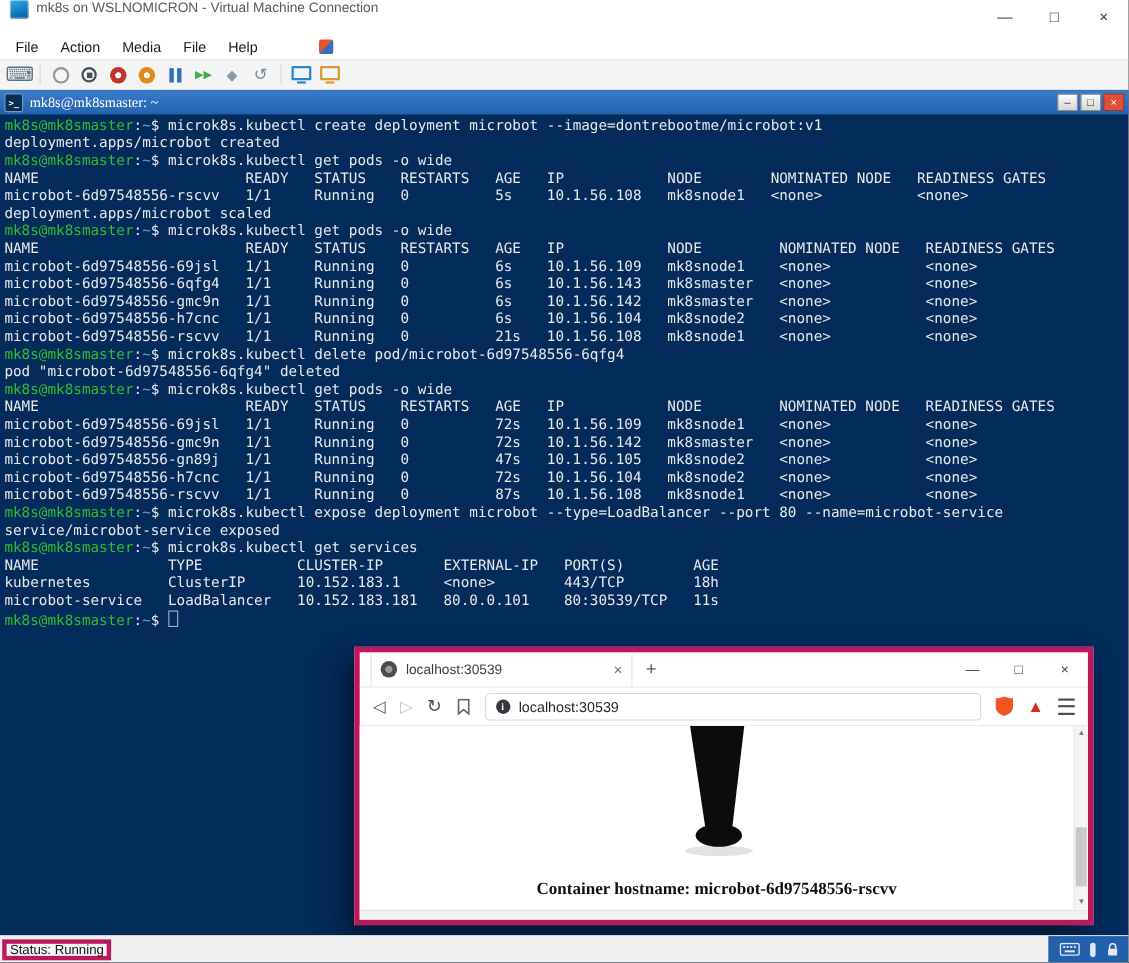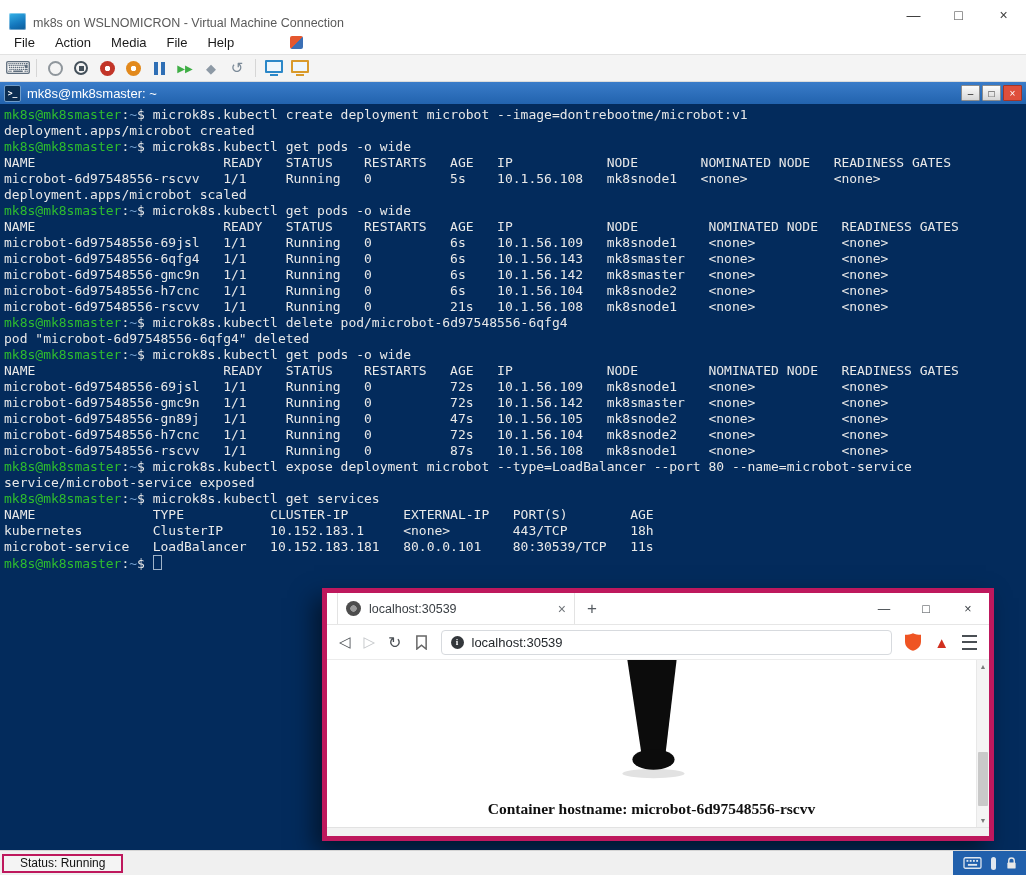--- a/index.html
+++ b/index.html
@@ -1,20 +1,20 @@
 <!DOCTYPE html>
 <html style="--terminal-bg: #032B5C; --prompt-green: #2EBD2E; --path-blue: #729FCF; --terminal-text: #E8E8E8; --titlebar-blue-top: #3A7CC9; --titlebar-blue-bottom: #2263AE; --close-red: #DF4F3B; --brave-shield-orange: #EF5423; --rewards-red: #D1301F; --status-blue: #2160AC;"><head>
 <meta charset="utf-8">
 <style>
   html,body{margin:0;padding:0;background:#444;}
   .window{position:relative;width:1026px;height:875px;overflow:hidden;background:#fff;
     font-family:"Liberation Sans",sans-serif;outline:1px solid #9b9b9b;}
 
   
-  .titlebar{position:absolute;top:0;left:0;width:100%;height:30px;display:flex;align-items:flex-end;background:#fff;}
+  .titlebar{position:absolute;top:0;left:0;width:100%;height:30px;display:flex;align-items:flex-start;background:#fff;}
   .app-icon{width:17px;height:17px;margin:0 7px 0 9px;border-radius:2px;
     background:linear-gradient(160deg,#35b3e8 0%,#1477bd 60%,#0d5a96 100%);
     box-shadow:inset 0 0 0 1px rgba(255,255,255,.4);}
   .title-text{font-size:12.5px;color:#5a5a5a;}
   .win-controls{margin-left:auto;display:flex;height:100%;}
   .wc{width:45px;height:100%;display:flex;align-items:center;justify-content:center;font-size:14px;color:#404040;}
 
   
   .menubar{position:absolute;top:30px;left:0;width:100%;height:24px;display:flex;align-items:center;background:#fff;font-size:13px;color:#1a1a1a;}
   .menu-item{padding:0 10px;height:100%;display:flex;align-items:center;}
@@ -40,21 +40,21 @@
   .t-monitor::before{content:"";width:14px;height:9px;border:2px solid currentColor;border-radius:1px;background:#eef6fc;}
   .t-monitor::after{content:"";width:8px;height:2px;background:currentColor;margin-top:1px;}
 
   
   .vm{position:absolute;top:82px;left:0;width:100%;height:768px;background:var(--terminal-bg,#032B5C);}
   .term-titlebar{height:22px;display:flex;align-items:center;padding:0 4px;box-sizing:border-box;
     background:linear-gradient(180deg,var(--titlebar-blue-top,#3A7CC9),var(--titlebar-blue-bottom,#2263AE));}
   .term-icon{width:15px;height:15px;background:#0b2d52;border:1px solid #6f9cc9;color:#fff;
     font:bold 8px "DejaVu Sans Mono",monospace;display:flex;align-items:center;justify-content:center;
     margin-right:6px;border-radius:2px;}
-  .term-title{color:#fff;font-size:13px;}
+  .term-title{color:#fff;font-size:13px;font-family:Liberation Serif, serif;}
   .term-controls{margin-left:auto;display:flex;gap:2px;}
   .tc{width:19px;height:16px;background:linear-gradient(#fcfcfc,#d6d6d6);border:1px solid #8c8c8c;
     display:flex;align-items:center;justify-content:center;font-size:10px;color:#222;box-sizing:border-box;border-radius:1px;}
   .tc-close{background:var(--close-red,#DF4F3B);color:#fff;border-color:#a33527;}
   .term-body{position:absolute;top:22px;bottom:0;left:0;right:0;padding:3px 0 16px 4px;
     font-family:"DejaVu Sans Mono",monospace;font-size:13px;line-height:16px;overflow:hidden;}
   .term-line{white-space:pre;height:16px;}
   .tp-user{color:var(--prompt-green,#2EBD2E);}
   .tp-path{color:var(--path-blue,#729FCF);}
   .tp-plain{color:var(--terminal-text,#E8E8E8);}
@@ -94,22 +94,22 @@
   .b-scrollbar{position:absolute;top:0;right:0;bottom:0;width:13px;background:#f4f4f4;
     border-left:1px solid #e8e8e8;display:flex;flex-direction:column;align-items:center;box-sizing:border-box;}
   .sb-arrow{font-size:7px;color:#7a7a7a;flex:0 0 13px;display:flex;align-items:center;justify-content:center;}
   .sb-track{flex:1;position:relative;width:100%;}
   .sb-thumb{position:absolute;left:1px;right:1px;top:56%;height:38%;background:#c9c9c9;border-radius:1px;}
   .b-bottom{flex:0 0 8px;background:#f2f2f2;border-top:1px solid #e2e2e2;}
 
   
   .statusbar{position:absolute;left:0;bottom:0;width:100%;height:25px;background:#f0f0f0;
     border-top:1px solid #d4d4d4;box-sizing:border-box;display:flex;align-items:center;}
-  .status-seg{height:19px;margin-left:2px;padding:0 16px;display:flex;align-items:center;
-    font-size:12px;color:#111;border:2px solid #be185d;background:#f4f4f4;box-sizing:border-box;}
+  .status-seg{height:19px;margin-left:2px;padding:0 3px;display:flex;align-items:center;
+    font-size:12px;color:#111;border:4px solid #be185d;background:#f4f4f4;box-sizing:border-box;}
   .status-blue{margin-left:auto;height:100%;width:73px;background:var(--status-blue,#2160AC);
     display:flex;align-items:center;justify-content:space-evenly;}
   .pill{width:5px;height:13px;border-radius:2.5px;background:#dfe7f0;}
 </style>
 </head>
 <body>
 
 <div class="window">
 
   <div class="titlebar">

